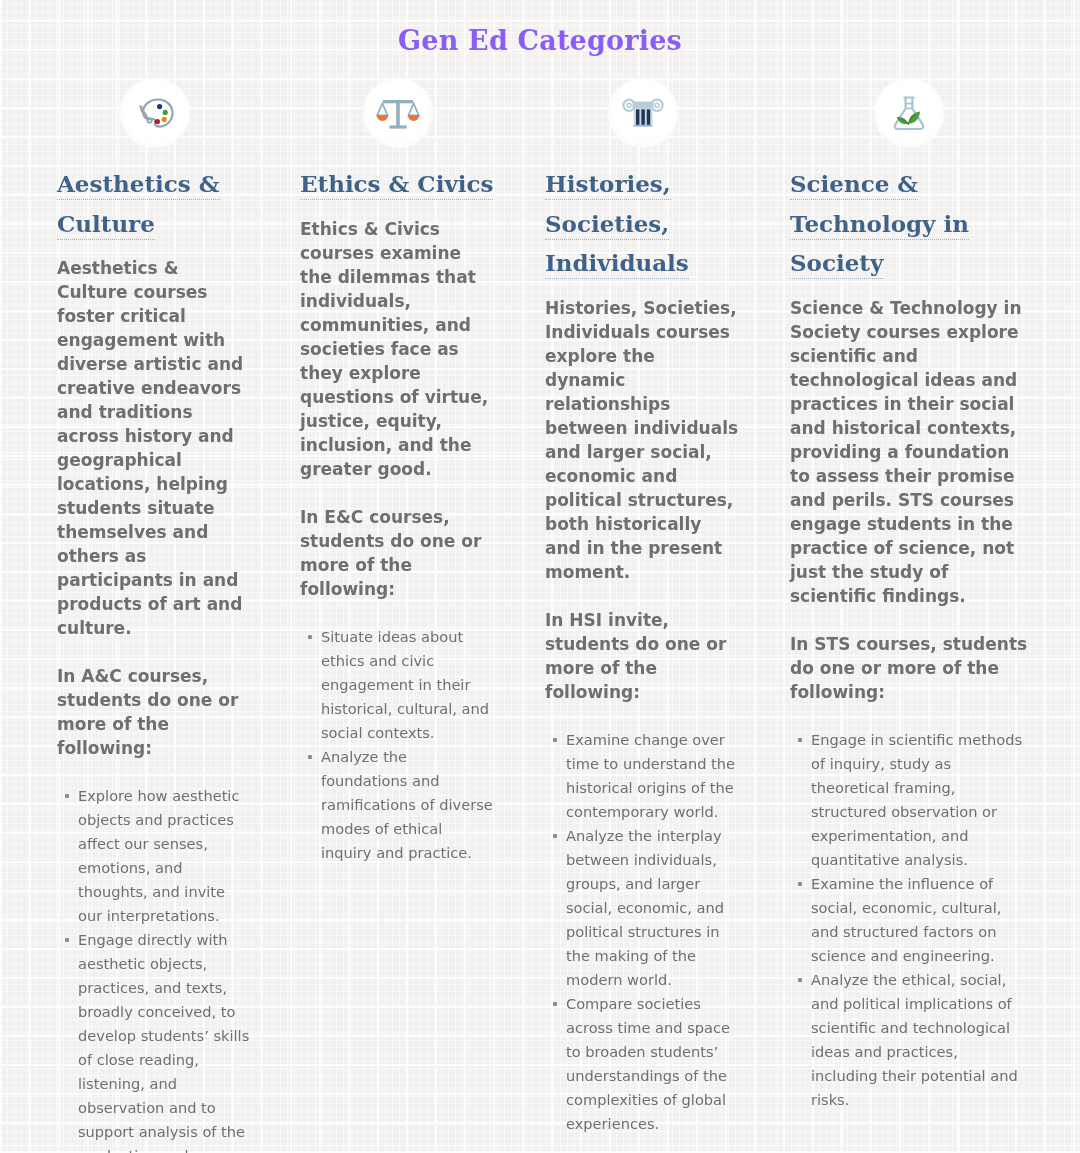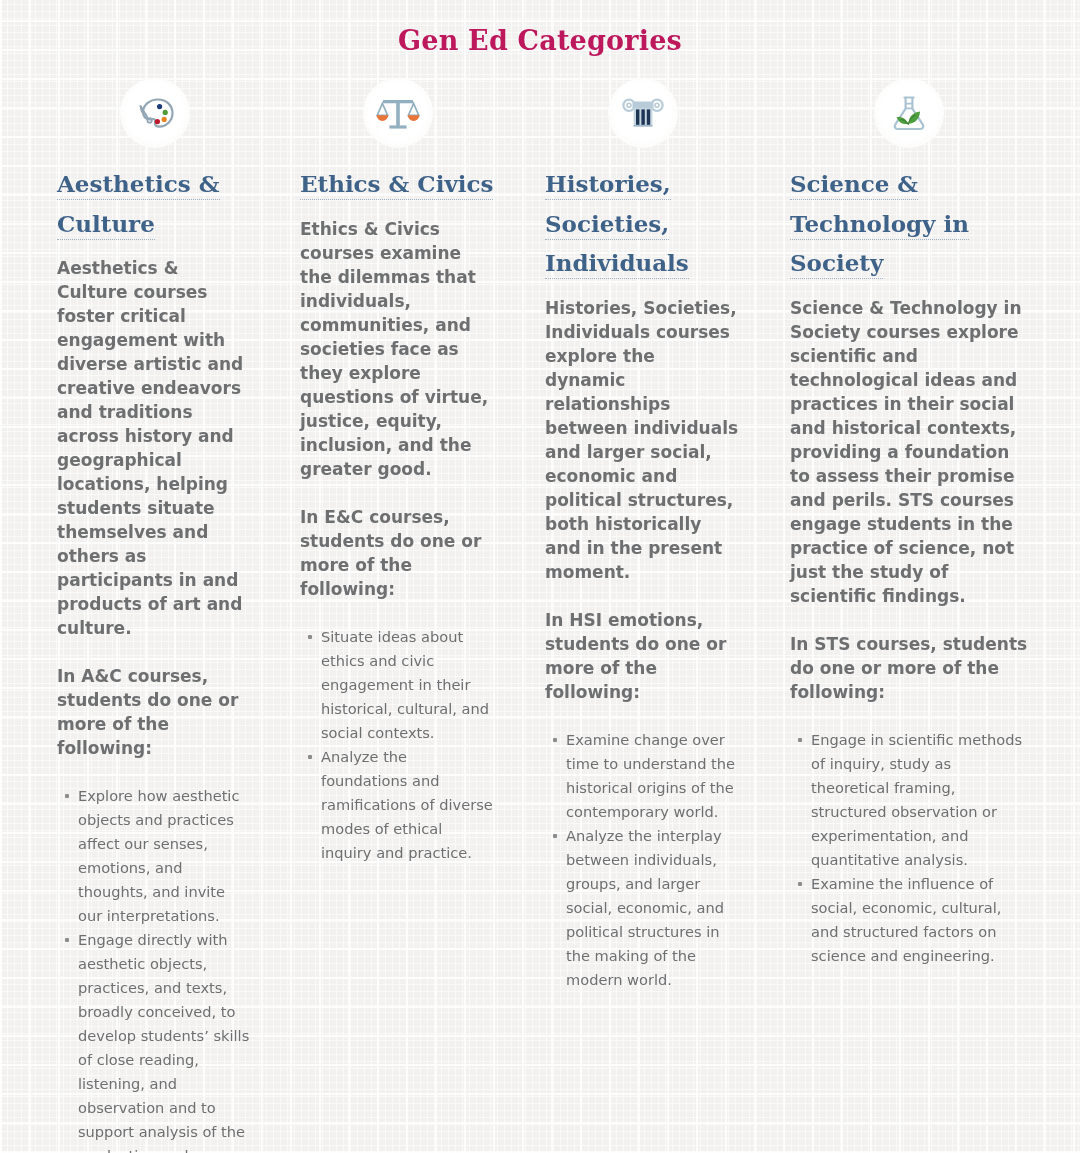--- a/index.html
+++ b/index.html
@@ -17,21 +17,21 @@
       repeating-linear-gradient(90deg, rgba(255,255,255,0.8) 0px, rgba(255,255,255,0.8) 2px, rgba(0,0,0,0) 2px, rgba(0,0,0,0) 29px);
     font-family: "DejaVu Sans", sans-serif;
     overflow: hidden;
   }
 
   .page-title {
     text-align: center;
     font-family: "DejaVu Serif", serif;
     font-size: 27px;
     font-weight: 700;
-    color: #be185d;
+    color: #8b5cf6;
     letter-spacing: 0.2px;
     margin: 0;
     padding-top: 25px;
     height: 40px;
   }
 
   .columns {
     display: flex;
     padding: 0 52px 0 52px;
     box-sizing: border-box;
@@ -187,24 +187,25 @@
             <rect x="17" y="20.4" width="3.4" height="15.4" fill="#1e3555"></rect>
             <rect x="22.4" y="20.4" width="3.4" height="15.4" fill="#1e3555"></rect>
             <rect x="27.8" y="20.4" width="3.4" height="15.4" fill="#1e3555"></rect>
             <rect x="14.6" y="36" width="18.8" height="1.6" fill="#9fb6c6"></rect>
           </svg>
         </span>
       </div>
     </div>
     <h2 class="cat-heading"><span class="hl">Histories, Societies, Individuals</span></h2>
     <p class="body-text">Histories, Societies, Individuals courses explore the dynamic relationships between individuals and larger social, economic and political structures, both historically and in the present moment.</p>
-    <p class="body-text">In HSI emotions, students do one or more of the following:</p>
+    <p class="body-text">In HSI invite, students do one or more of the following:</p>
     <ul class="bullets">
       <li>Examine change over time to understand the historical origins of the contemporary world.</li>
       <li>Analyze the interplay between individuals, groups, and larger social, economic, and political structures in the making of the modern world.</li>
+      <li>Compare societies across time and space to broaden students’ understandings of the complexities of global experiences.</li>
     </ul>
   </div>
 
   <div class="col c4">
     <div class="icon-wrap">
       <div class="icon-circle">
         <span>
           <svg width="48" height="48" viewBox="0 0 48 48">
             <path d="M19.4 8.5h9.2M20.6 8.5v11.2L10.2 35.6a2.8 2.8 0 0 0 2.3 4.4h23a2.8 2.8 0 0 0 2.3-4.4L27.4 19.7V8.5" fill="none" stroke="#aac3d2" stroke-width="2.2" stroke-linecap="round" stroke-linejoin="round"></path>
             <path d="M21.4 14.6h5.6M21.4 19.4h5.6" fill="none" stroke="#aac3d2" stroke-width="1.7" stroke-linecap="round"></path>
@@ -215,16 +216,17 @@
           </svg>
         </span>
       </div>
     </div>
     <h2 class="cat-heading"><span class="hl">Science &amp; Technology in Society</span></h2>
     <p class="body-text">Science &amp; Technology in Society courses explore scientific and technological ideas and practices in their social and historical contexts, providing a foundation to assess their promise and perils. STS courses engage students in the practice of science, not just the study of scientific findings.</p>
     <p class="body-text">In STS courses, students  do one or more of the following:</p>
     <ul class="bullets">
       <li>Engage in scientific methods of inquiry, study as theoretical framing, structured observation or experimentation, and quantitative analysis.</li>
       <li>Examine the influence of social, economic, cultural, and structured factors on science and engineering.</li>
+      <li>Analyze the ethical, social, and political implications of scientific and technological ideas and practices, including their potential and risks.</li>
     </ul>
   </div>
 
 </div>
 
 </body></html>

